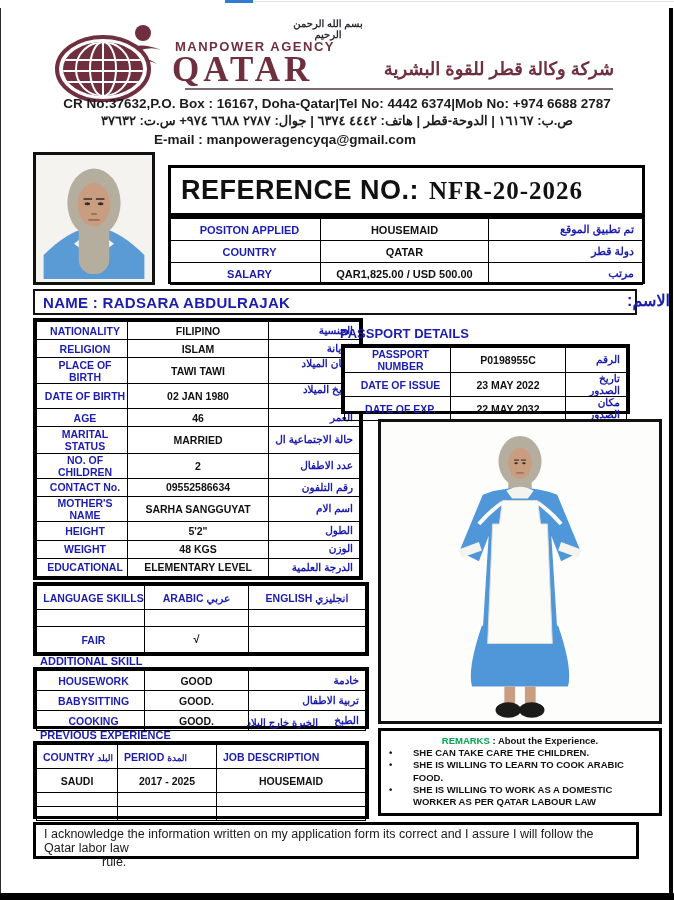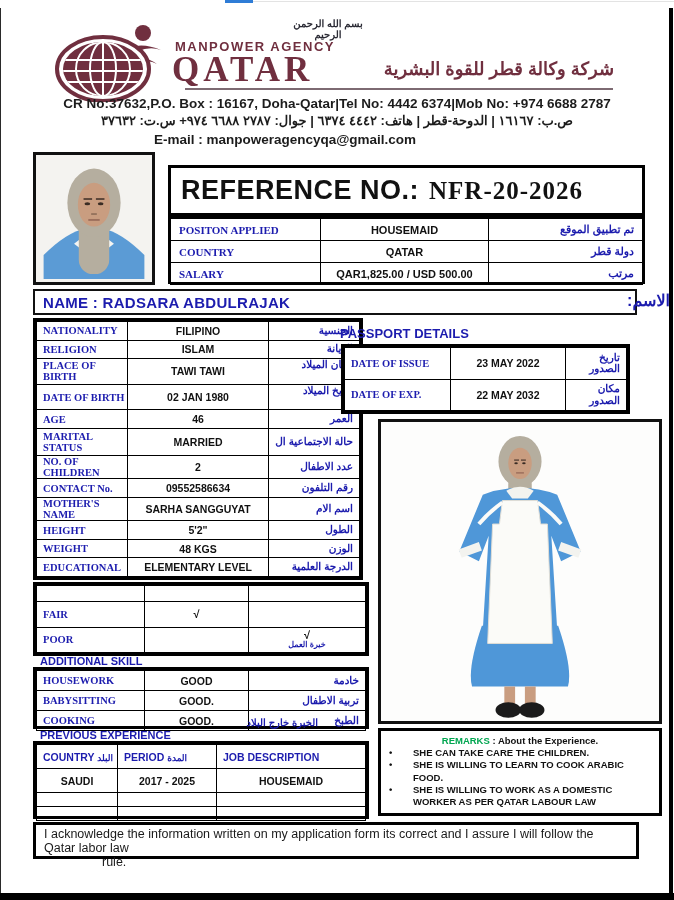--- a/index.html
+++ b/index.html
@@ -31,21 +31,21 @@
 
   
   .ref-box { left:168px; top:165px; width:477px; height:51px; border:3px solid #000; display:flex; align-items:center; padding-left:10px; gap:10px; background:#fff; }
   .ref-label { font-size:27px; font-weight:bold; color:#111; letter-spacing:0.5px; }
   .ref-value { font-size:25px; font-weight:bold; color:#111; font-family:"Liberation Serif", serif; letter-spacing:1px; }
 
   
   table { border-collapse:collapse; table-layout:fixed; width:100%; height:100%; }
   td { border:1px solid #000; overflow:hidden; vertical-align:middle; }
   .tbl-wrap { border:3px solid #000; background:#fff; }
-  .lbl { color:#1c1cae; font-weight:bold; font-size:10.5px; padding-left:6px; text-align:left;font-family:Liberation Serif, serif; }
+  .lbl { color:#1c1cae; font-weight:bold; font-size:10.5px; padding-left:6px; text-align:center; }
   .val { color:#111; font-weight:bold; font-size:10.5px; text-align:center; }
   .ar  { color:#1c1cae; font-weight:bold; font-size:10.5px; text-align:right; padding-right:6px; direction:rtl; line-height:1.1; }
 
   .app-tbl { left:168px; top:216px; width:477px; height:68px; border-width:2.5px; }
   .app-tbl .lbl { font-size:11px; padding-left:8px; }
   .app-tbl .val { font-size:11px; }
   .app-tbl .ar  { font-size:11px; padding-right:8px; }
 
   .name-box { left:33px; top:289px; width:604px; height:26px; border:2.5px solid #111; display:flex; align-items:center; padding-left:8px; background:#fff; }
   .name-text { font-size:15px; font-weight:bold; color:#1c1cae; letter-spacing:0.3px; }
@@ -253,20 +253,25 @@
 
   <div class="abs passport-title">PASSPORT DETAILS</div>
   <div class="abs tbl-wrap passport-tbl">
     <table>
       <colgroup>
           <col style="width:106px">
           <col style="width:115px">
           <col>
         </colgroup>
       <tbody>
+          <tr style="height:22px;">
+            <td class="lbl">PASSPORT NUMBER</td>
+            <td class="val">P0198955C</td>
+            <td class="ar">الرقم</td>
+          </tr>
       <tr style="height:22px;margin-left:16px;">
             <td class="lbl">DATE OF ISSUE</td>
             <td class="val">23 MAY 2022</td>
             <td class="ar">تاريخ الصدور</td>
           </tr>
       <tr style="height:22px;">
             <td class="lbl">DATE OF EXP.</td>
             <td class="val">22 MAY 2032</td>
             <td class="ar">مكان الصدور</td>
           </tr>
@@ -305,34 +310,34 @@
   </div>
 
   <div class="abs tbl-wrap lang-tbl">
     <table>
       <colgroup>
           <col style="width:108px">
           <col style="width:104px">
           <col>
         </colgroup>
       <tbody>
+          <tr style="height:19px;">
+        <td class="lbl">LANGUAGE SKILLS</td>
+        <td class="lang-head">ARABIC عربي</td>
+        <td class="lang-head">ENGLISH انجليزي</td>
+      </tr>
       <tr style="height:13px;">
             <td></td>
             <td></td>
             <td></td>
           </tr>
       <tr style="height:20px;">
         <td class="lbl">FAIR</td>
         <td class="chk">√</td>
         <td class="chk"></td>
-      </tr>
-      <tr style="height:20px;">
-        <td class="lbl">POOR</td>
-        <td class="chk"></td>
-        <td class="chk"><span>√</span><span class="chk-note">خبرة العمل</span></td>
       </tr>
     </tbody>
       </table>
   </div>
 
   <div class="abs add-title">ADDITIONAL SKILL</div>
   <div class="abs tbl-wrap add-tbl">
     <table>
       <colgroup>
           <col style="width:108px">

